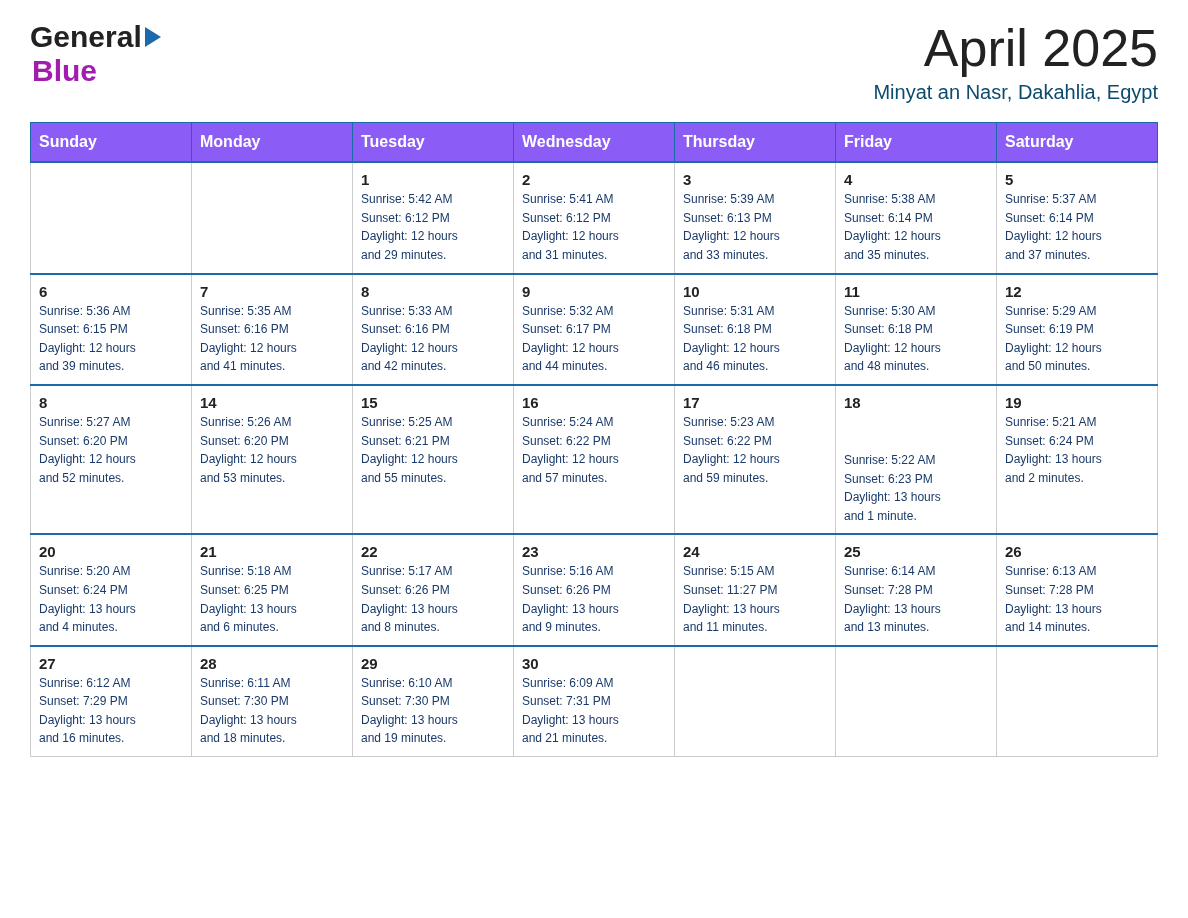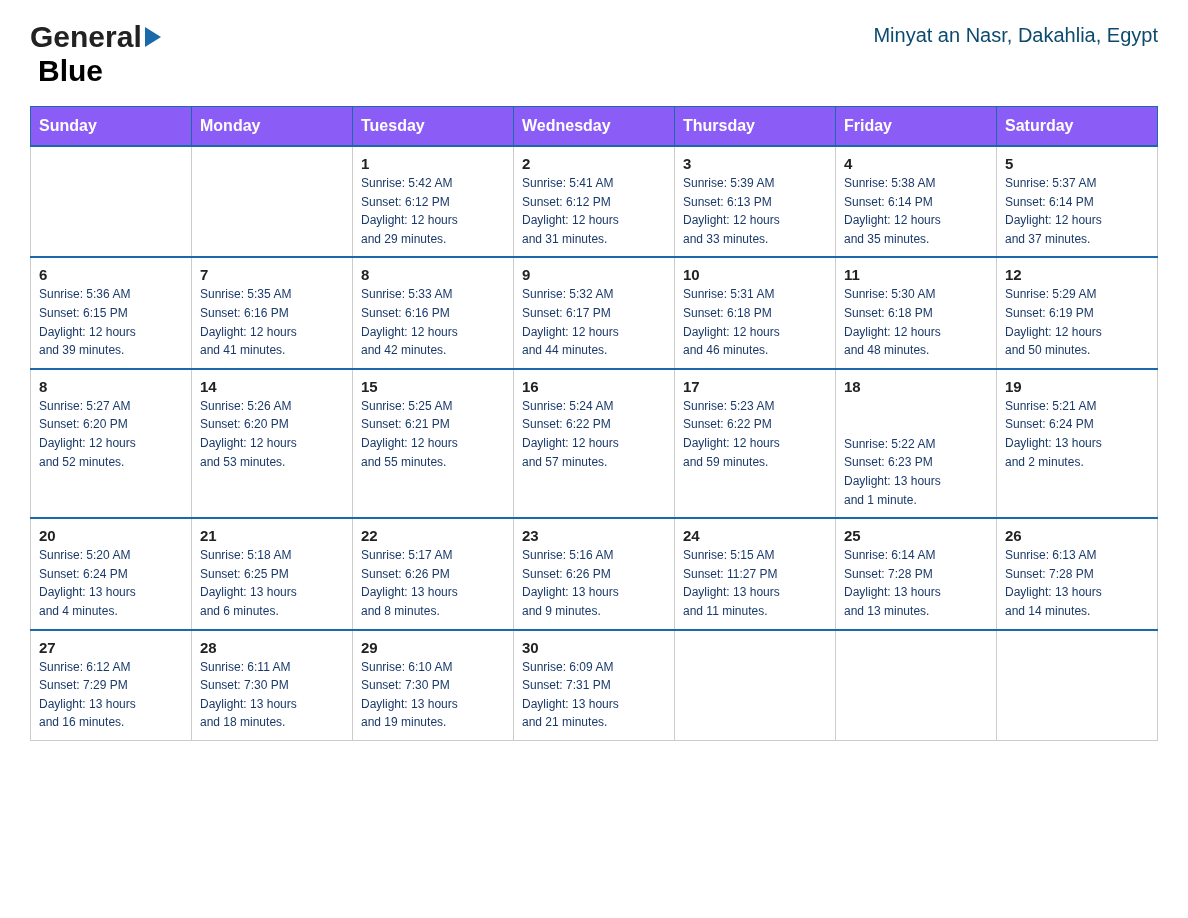--- a/index.html
+++ b/index.html
@@ -77,22 +77,22 @@
     .logo-line1 {
       display: flex;
       align-items: center;
       font-weight: bold;
       font-size: 30px;
       color: #222;
     }
     .logo-line2 {
       font-weight: bold;
       font-size: 30px;
-      color: #000000;
-      margin-left: 8px;
+      color: #a21caf;
+      margin-left: 2px;
     }
     .triangle-right {
       display: inline-block;
       width: 0;
       height: 0;
       border-top: 10px solid transparent;
       border-bottom: 10px solid transparent;
       border-left: 16px solid #1a6aab;
       margin-left: 3px;
       margin-right: 2px;
@@ -107,20 +107,21 @@
 
 <div class="header-area">
   <div class="logo-wrapper">
     <div class="logo-line1">
       <span>General</span>
         <span class="triangle-right"></span>
     </div>
     <div class="logo-line2">Blue</div>
   </div>
   <div class="title-area">
+    <div class="main-title">April 2025</div>
     <div class="subtitle">Minyat an Nasr, Dakahlia, Egypt</div>
   </div>
 </div>
 
 <table class="calendar-table">
   <thead>
     <tr>
     <th>Sunday</th>
         <th>Monday</th>
         <th>Tuesday</th>

